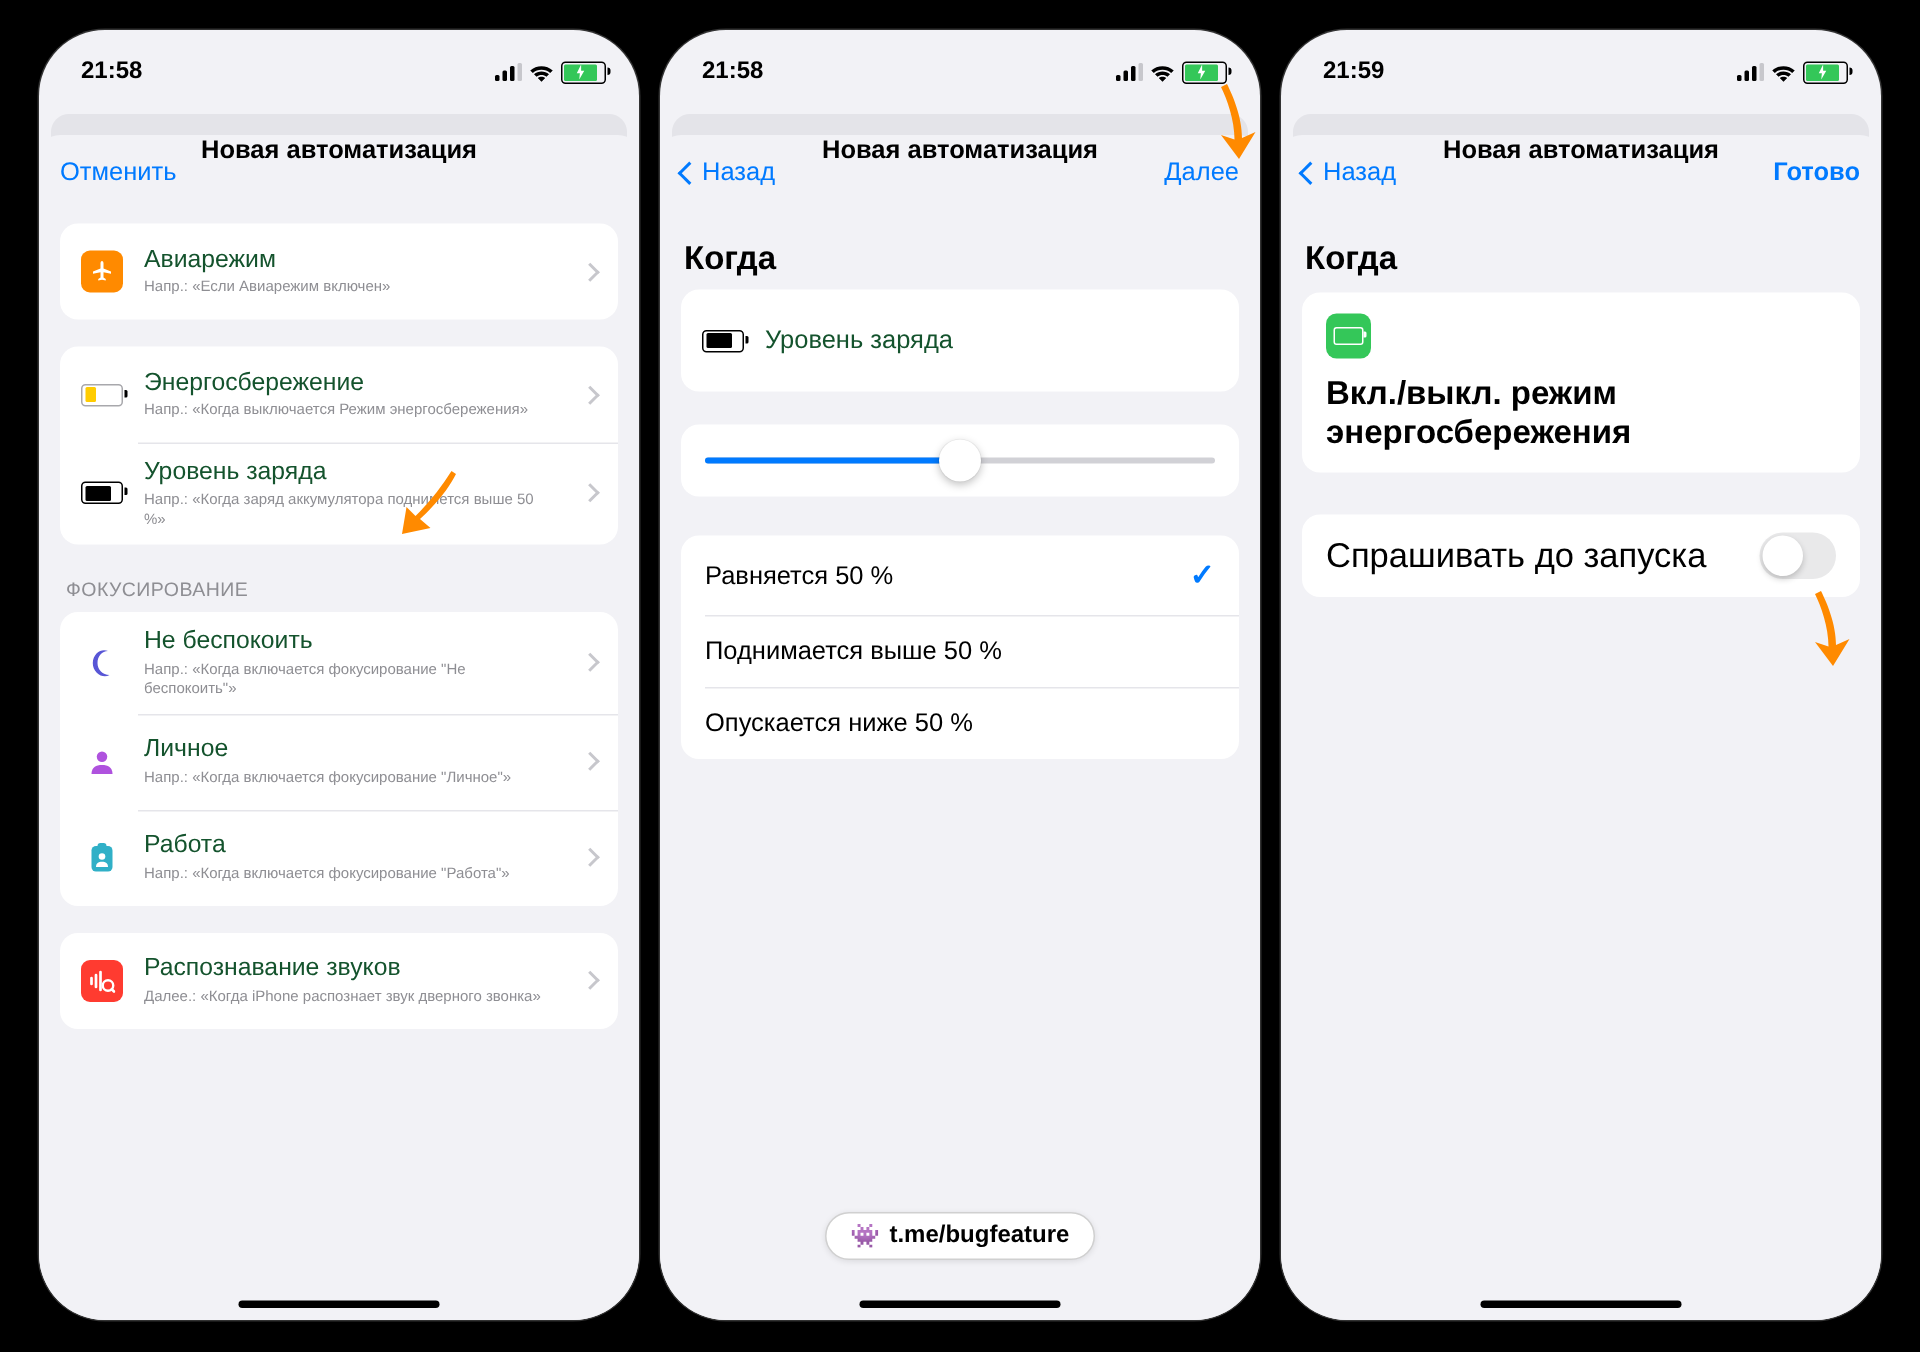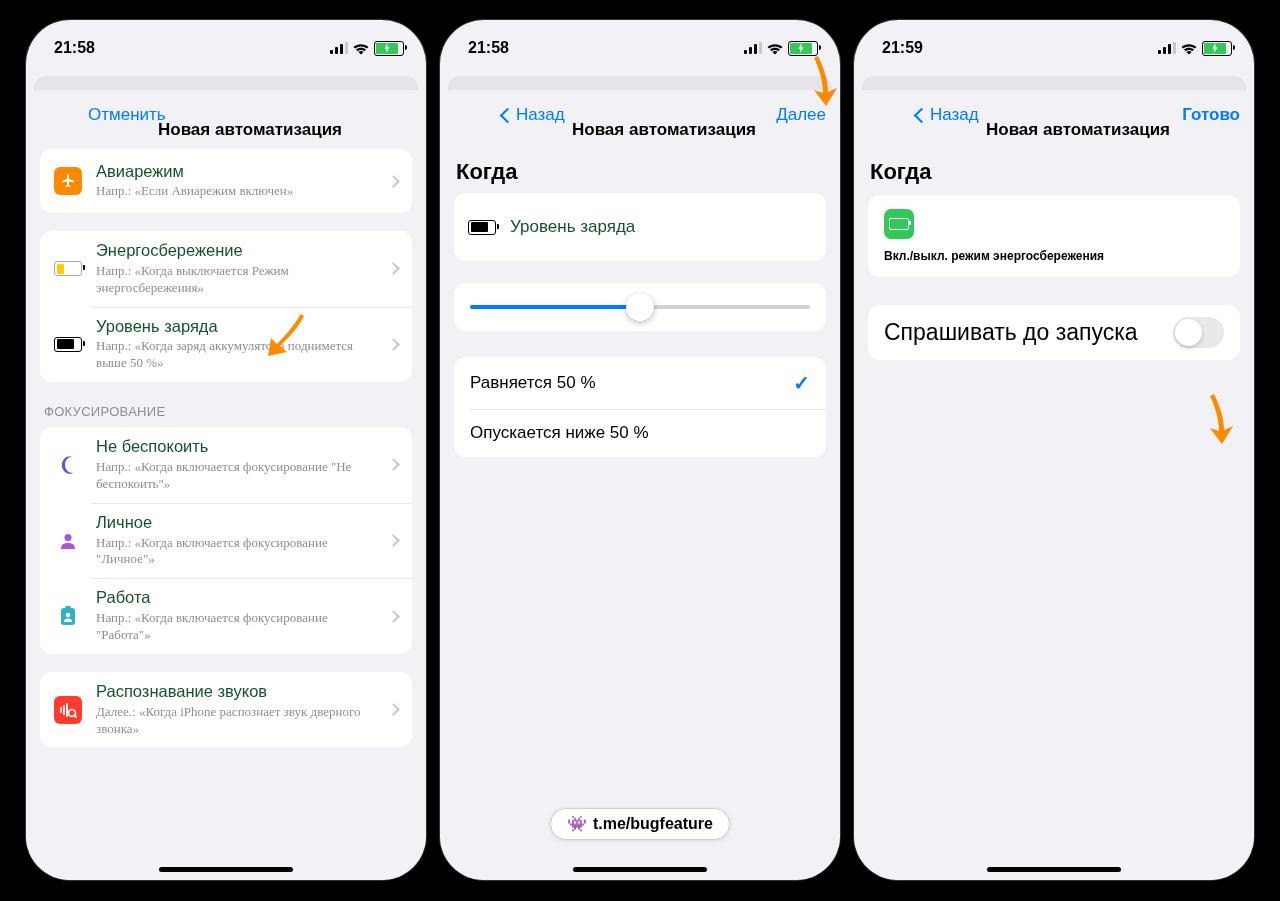--- a/index.html
+++ b/index.html
@@ -69,24 +69,23 @@
     box-shadow: 0 1px 0 rgba(0,0,0,.05);
   }
   .sheet {
     position:absolute; top:70px; left:0; right:0; bottom:0;
     background: var(--ios-bg);
     border-radius: 14px 14px 0 0;
     display:flex; flex-direction:column;
     overflow:hidden;
   }
   .nav {
-    height:50px; display:flex; align-items:flex-end; justify-content:center;
+    height:50px; display:flex; align-items:flex-start; justify-content:center;
     position:relative; font-size:17px; font-weight:600; color:#000;
     border-bottom:.5px solid transparent;
-    margin-left:48px;
   }
   .nav .left, .nav .right {
     position:absolute; top:0; bottom:0; display:flex; align-items:center;
     font-weight:400; font-size:17px; color:var(--ios-blue);
   }
   .nav .left{left:14px;} .nav .right{right:14px;}
   .nav .chev{display:inline-block;width:9px;height:9px;border-left:2px solid var(--ios-blue);border-bottom:2px solid var(--ios-blue);transform:rotate(45deg);margin-right:3px;}
   .nav .right.bold{font-weight:600;}
 
   .content { flex:1; overflow-y:auto; padding: 0 14px 30px 14px;}
@@ -98,40 +97,40 @@
     display:flex; align-items:center; min-height:44px; padding:10px 14px 10px 14px;
     gap:14px; position:relative;
   }
   .row + .row::before{
     content:""; position:absolute; top:0; left:52px; right:0; height:.5px; background:var(--ios-sep);
   }
   .row .icon-wrap{width:28px;height:28px;border-radius:6px;display:flex;align-items:center;justify-content:center;flex-shrink:0;}
   .row .icon-wrap.plain{border-radius:0;}
   .row .texts{flex:1;min-width:0;}
   .row .title{font-size:16.5px;color:#14532d;line-height:1.2;}
-  .row .sub{font-size:13px;color:var(--ios-gray);line-height:1.3;margin-top:2px;font-family:Liberation Serif, serif;}
+  .row .sub{font-size:10px;color:var(--ios-gray);line-height:1.3;margin-top:2px;}
   .row .chevron{width:7px;height:7px;border-right:2px solid #c7c7cc;border-top:2px solid #c7c7cc;transform:rotate(45deg);flex-shrink:0;margin-left:4px;}
 
   .section-header{font-size:13px;color:var(--ios-gray);text-transform:uppercase;letter-spacing:.3px;margin:22px 4px 0 4px;}
 
   h2.heading{font-size:22px;font-weight:700;margin:18px 2px 8px 2px;color:#000;}
 
   .slider-wrap{background:var(--ios-white);border-radius:12px;padding:22px 16px;margin-top:22px;}
   .slider-track{height:4px;background:#d1d1d6;border-radius:2px;position:relative;}
   .slider-fill{position:absolute;top:0;left:0;height:100%;background:var(--ios-blue);border-radius:2px;width:50%;}
   .slider-thumb{position:absolute;top:50%;left:50%;width:28px;height:28px;background:#fff;border-radius:50%;transform:translate(-50%,-50%);box-shadow:0 2px 6px rgba(0,0,0,.25),0 0 0 .5px rgba(0,0,0,.05);}
 
   .check-row{display:flex;align-items:center;justify-content:space-between;padding:14px 16px;font-size:17px;color:#000;position:relative;}
   .check-row + .check-row::before{content:"";position:absolute;top:0;left:16px;right:0;height:.5px;background:var(--ios-sep);}
   .checkmark{color:var(--ios-blue);font-size:20px;font-weight:600;}
 
   .action-group{background:var(--ios-white);border-radius:12px;padding:14px 16px;margin-top:10px;}
   .action-top{display:flex;align-items:center;gap:10px;margin-bottom:10px;}
   .action-icon{width:30px;height:30px;border-radius:7px;background:var(--ios-green);display:flex;align-items:center;justify-content:center;}
-  .action-title{font-size:12px;font-weight:600;color:#000;}
+  .action-title{font-size:22px;font-weight:600;color:#000;}
 
   .toggle-row{background:var(--ios-white);border-radius:12px;margin-top:28px;padding:12px 16px;display:flex;align-items:center;justify-content:space-between;font-size:23px;}
   .toggle{width:51px;height:31px;border-radius:16px;background:#e9e9ea;position:relative;}
   .toggle .knob{position:absolute;top:2px;left:2px;width:27px;height:27px;border-radius:50%;background:#fff;box-shadow:0 2px 4px rgba(0,0,0,.2);}
 
   
   .arrow{position:absolute;z-index:50;pointer-events:none;}
   .arrow svg{display:block;}
 
   .home-ind{position:absolute;bottom:8px;left:50%;transform:translateX(-50%);width:134px;height:5px;background:#000;border-radius:3px;}
@@ -358,20 +357,23 @@
           <div class="slider-thumb"></div>
         </div>
       </div>
 
       <div class="group" style="margin-top:26px">
         <div class="check-row">
           <span>Равняется 50 %</span>
           <span class="checkmark">✓</span>
         </div>
         <div class="check-row">
+          <span>Поднимается выше 50 %</span>
+        </div>
+        <div class="check-row">
           <span>Опускается ниже 50 %</span>
         </div>
       </div>
 
     </div>
     <div class="watermark">
       <span class="invader">👾</span>
       <span><span>t.me/bug</span><b>feature</b></span>
     </div>
   </div>

